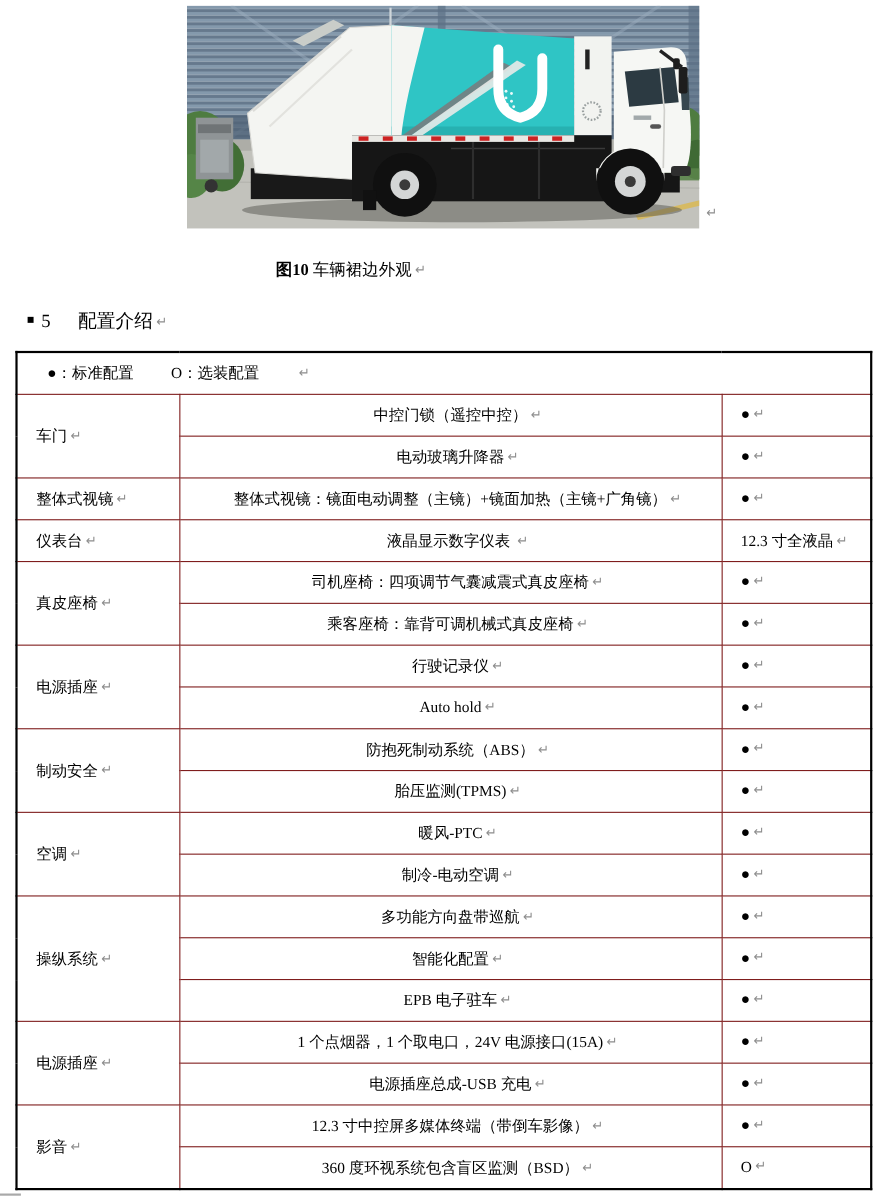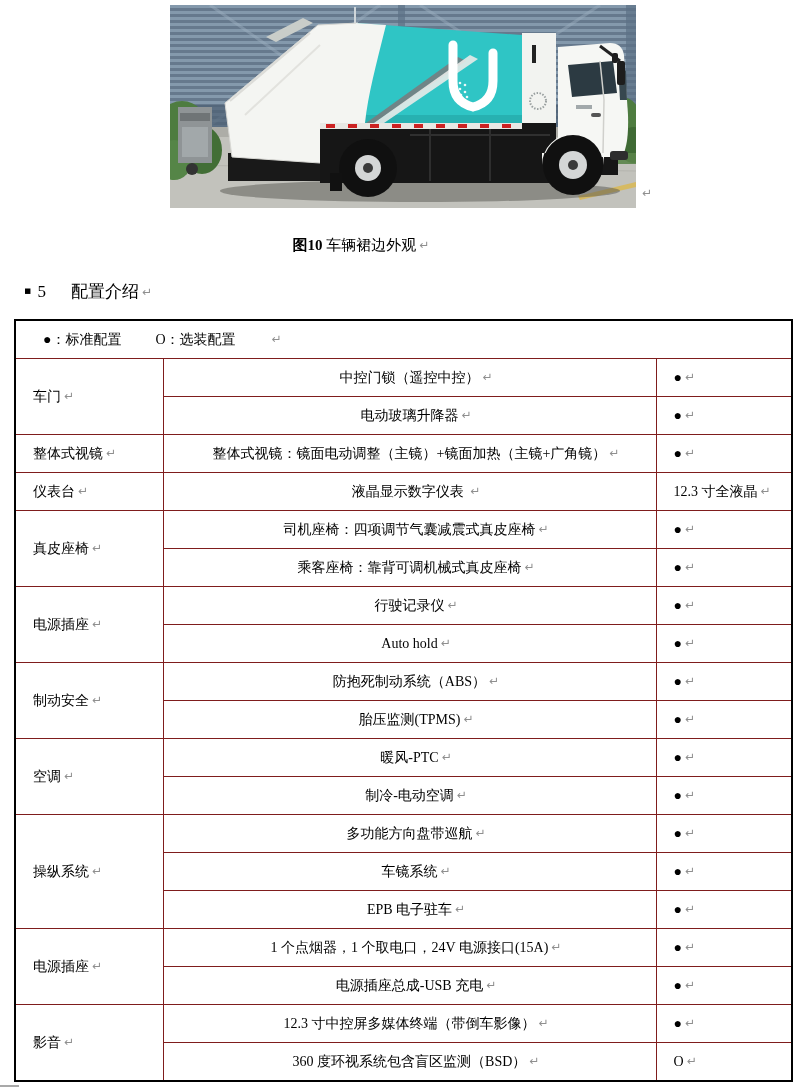--- a/index.html
+++ b/index.html
@@ -6,21 +6,21 @@
   .page{
     position:relative;width:805px;height:1089px;background:#ffffff;
     font-family:"Liberation Serif","DejaVu Serif",serif;color:#000;overflow:hidden;
   }
   
   .photo{position:absolute;left:170px;top:5px;width:466px;height:203px;overflow:hidden;}
   .photo svg{display:block;}
   .photo-ret{position:absolute;left:639px;top:186px;}
   .ret{color:#8f8f8f;font-size:12px;font-family:"DejaVu Sans",sans-serif;margin-left:3px;vertical-align:1px;}
   
-  .caption{position:absolute;left:0;top:236px;width:638px;text-align:center;font-size:15px;margin-left:42px;}
+  .caption{position:absolute;left:0;top:236px;width:638px;text-align:center;font-size:15px;}
   .caption .cap-label{font-weight:bold;}
   
   .heading{position:absolute;left:24px;top:280px;font-size:17px;font-weight:normal;white-space:nowrap;}
   .heading .bullet{font-size:11px;vertical-align:3px;font-family:"DejaVu Sans",sans-serif;}
   .heading .h-num{margin-left:6px;}
   .heading .h-title{margin-left:25px;}
   
   .cfg-table{
     position:absolute;left:14px;top:319px;width:777px;
     border-collapse:collapse;table-layout:fixed;border:2px solid #000;
@@ -229,21 +229,21 @@
         <tr>
           <td class="feat-cell"><span class="cell-text">制冷-电动空调</span><span class="ret">↵</span></td>
           <td class="val-cell"><span class="val-dot">●</span><span class="ret">↵</span></td>
         </tr>
         <tr>
           <td rowspan="3" class="cat-cell"><span class="cell-text">操纵系统</span><span class="ret">↵</span></td>
           <td class="feat-cell"><span class="cell-text">多功能方向盘带巡航</span><span class="ret">↵</span></td>
           <td class="val-cell"><span class="val-dot">●</span><span class="ret">↵</span></td>
         </tr>
         <tr>
-          <td class="feat-cell"><span class="cell-text">车镜系统</span><span class="ret">↵</span></td>
+          <td class="feat-cell"><span class="cell-text">智能化配置</span><span class="ret">↵</span></td>
           <td class="val-cell"><span class="val-dot">●</span><span class="ret">↵</span></td>
         </tr>
         <tr>
           <td class="feat-cell"><span class="cell-text">EPB 电子驻车</span><span class="ret">↵</span></td>
           <td class="val-cell"><span class="val-dot">●</span><span class="ret">↵</span></td>
         </tr>
         <tr>
           <td rowspan="2" class="cat-cell"><span class="cell-text">电源插座</span><span class="ret">↵</span></td>
           <td class="feat-cell"><span class="cell-text">1 个点烟器，1 个取电口，24V 电源接口(15A)</span><span class="ret">↵</span></td>
           <td class="val-cell"><span class="val-dot">●</span><span class="ret">↵</span></td>

